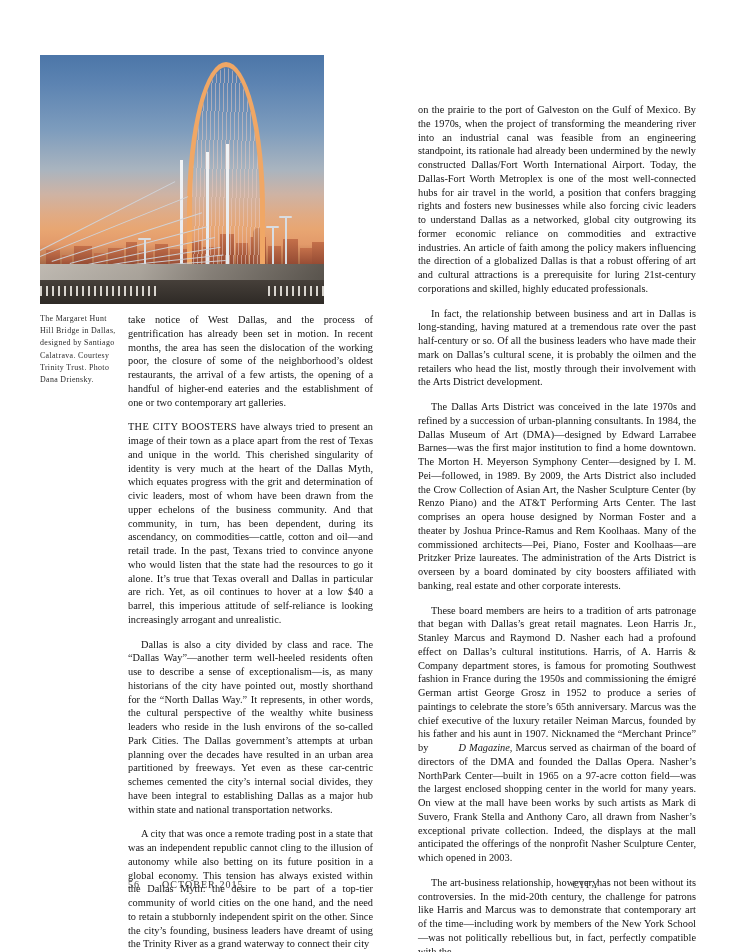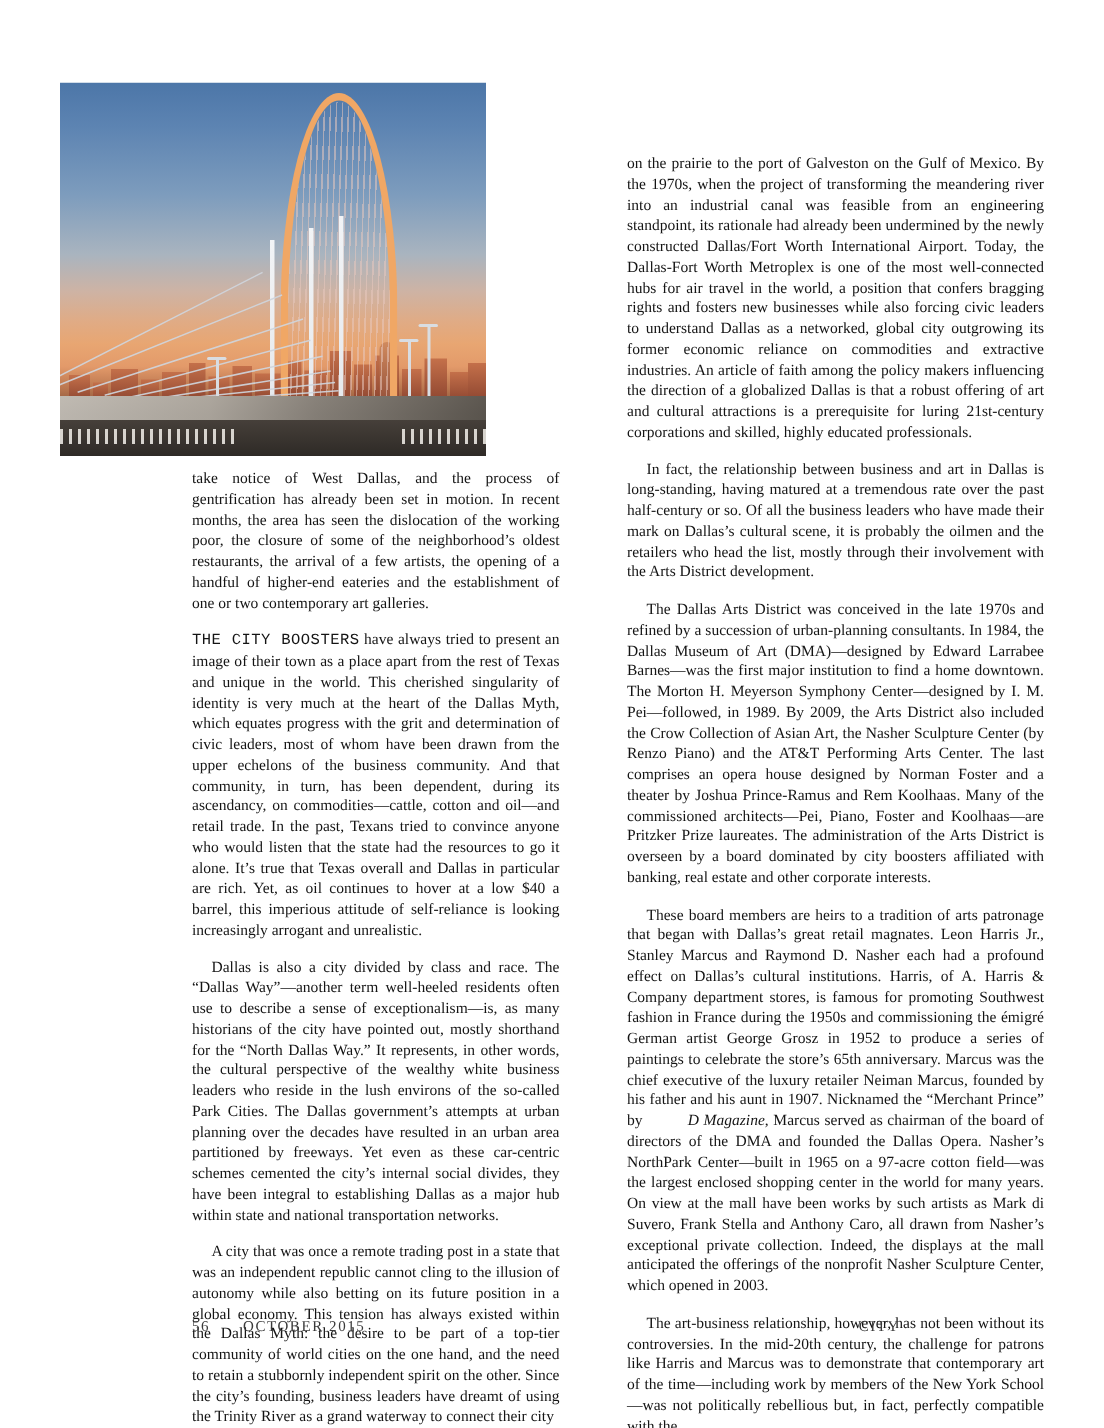--- a/index.html
+++ b/index.html
@@ -189,21 +189,20 @@
   }
   .body-col p.indent {
     text-indent: 13px;
   }
   .body-col p.gap {
     margin-top: 11px;
   }
   .smallcaps-lead {
     font-variant: small-caps;
     letter-spacing: .3px;
-    font-family: Liberation Mono, monospace;
   }
   .italic { font-style: italic; margin-left: 27px; }
 
   
   .footer {
     position: absolute;
     left: 128px;
     top: 879px;
     width: 568px;
     font-size: 10px;
@@ -274,20 +273,21 @@
       <div class="lamp" style="left:245px; height:50px;"></div>
 
       <div class="photo-deck">
         <div class="photo-deck-light"></div>
       </div>
       <div class="railing" style="left:0px;   width:120px;"></div>
       <div class="railing" style="left:228px; width:56px;"></div>
     </div>
   </div>
 
+  <div class="caption">The Margaret Hunt Hill Bridge in Dallas, designed by Santiago Calatrava. Courtesy Trinity Trust. Photo Dana Driensky.</div>
 
   <div class="body-col" id="left-body">
       <p>take notice of West Dallas, and the process of gentrification has already been set in motion. In recent months, the area has seen the dislocation of the working poor, the closure of some of the neighborhood’s oldest restaurants, the arrival of a few artists, the opening of a handful of higher-end eateries and the establishment of one or two contemporary art galleries.</p>
       <p class="gap"><span class="smallcaps-lead">THE CITY BOOSTERS</span> have always tried to present an image of their town as a place apart from the rest of Texas and unique in the world. This cherished singularity of identity is very much at the heart of the Dallas Myth, which equates progress with the grit and determination of civic leaders, most of whom have been drawn from the upper echelons of the business community. And that community, in turn, has been dependent, during its ascendancy, on commodities—cattle, cotton and oil—and retail trade. In the past, Texans tried to convince anyone who would listen that the state had the resources to go it alone. It’s true that Texas overall and Dallas in particular are rich. Yet, as oil continues to hover at a low $40 a barrel, this imperious attitude of self-reliance is looking increasingly arrogant and unrealistic.</p>
       <p class="indent gap">Dallas is also a city divided by class and race. The “Dallas Way”—another term well-heeled residents often use to describe a sense of exceptionalism—is, as many historians of the city have pointed out, mostly shorthand for the “North Dallas Way.” It represents, in other words, the cultural perspective of the wealthy white business leaders who reside in the lush environs of the so-called Park Cities. The Dallas government’s attempts at urban planning over the decades have resulted in an urban area partitioned by freeways. Yet even as these car-centric schemes cemented the city’s internal social divides, they have been integral to establishing Dallas as a major hub within state and national transportation networks.</p>
       <p class="indent gap">A city that was once a remote trading post in a state that was an independent republic cannot cling to the illusion of autonomy while also betting on its future position in a global economy. This tension has always existed within the Dallas Myth: the desire to be part of a top-tier community of world cities on the one hand, and the need to retain a stubbornly independent spirit on the other. Since the city’s founding, business leaders have dreamt of using the Trinity River as a grand waterway to connect their city</p>
     </div>
 
   <div class="body-col" id="right-body">
       <p>on the prairie to the port of Galveston on the Gulf of Mexico. By the 1970s, when the project of transforming the meandering river into an industrial canal was feasible from an engineering standpoint, its rationale had already been undermined by the newly constructed Dallas/Fort Worth International Airport. Today, the Dallas-Fort Worth Metroplex is one of the most well-connected hubs for air travel in the world, a position that confers bragging rights and fosters new businesses while also forcing civic leaders to understand Dallas as a networked, global city outgrowing its former economic reliance on commodities and extractive industries. An article of faith among the policy makers influencing the direction of a globalized Dallas is that a robust offering of art and cultural attractions is a prerequisite for luring 21st-century corporations and skilled, highly educated professionals.</p>

